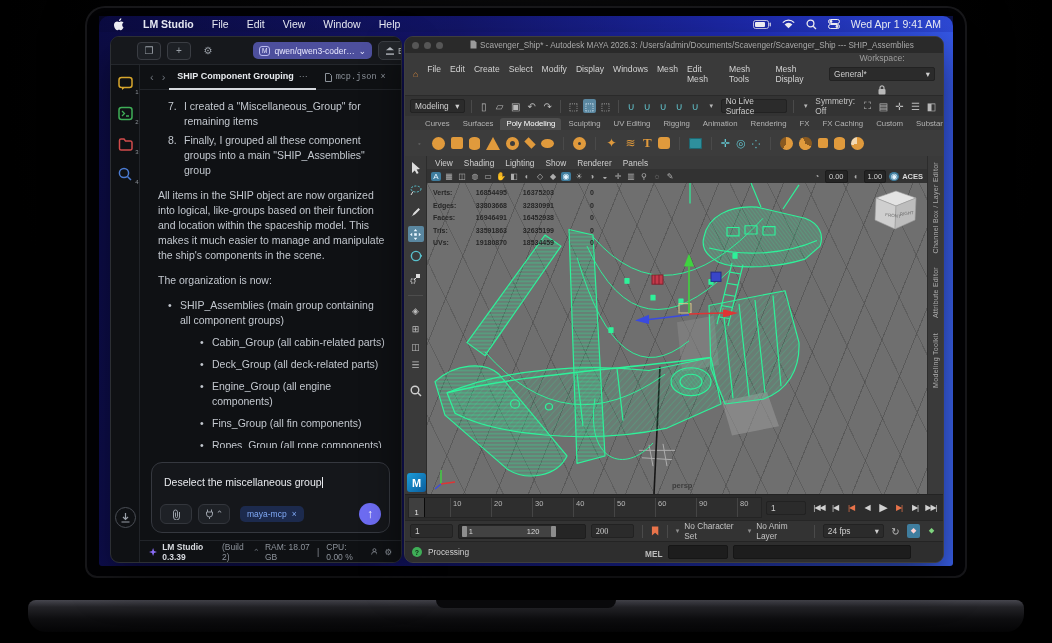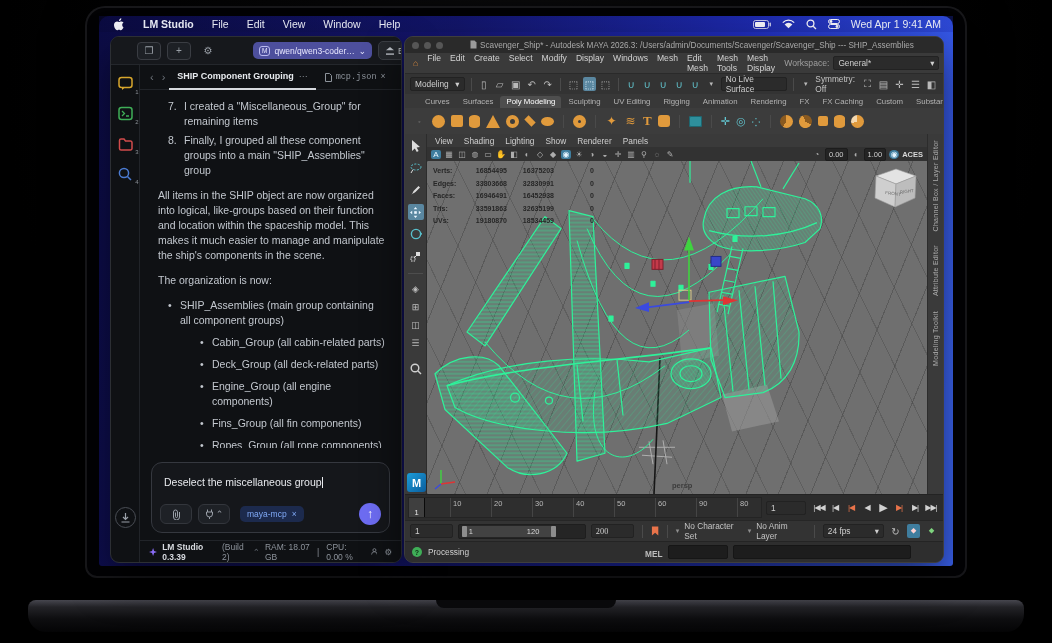--- a/index.html
+++ b/index.html
@@ -61,21 +61,21 @@
   #send-btn{margin-left:auto;width:22px;height:22px;border-radius:50%;background:#6d6cf2;color:#fff;display:flex;align-items:center;justify-content:center;font-size:12px;}
   #lm-status{flex:0 0 21px;border-top:1px solid #212429;background:#0f1114;display:flex;align-items:center;padding:0 9px;font-size:8.5px;color:#8d939b;gap:5px;}
   #lm-status .app{color:#d8dbe0;font-weight:bold;}
   #lm-status .right{margin-left:auto;display:flex;align-items:center;gap:7px;}
 
   
   #mayawin{left:404px;top:36px;width:538px;height:525px;background:#2f2f2f;border:1px solid #3e3e3e;display:flex;flex-direction:column;overflow:hidden;color:#c9c9c9;}
   #my-title{flex:0 0 16px;background:#2a2a2a;display:flex;align-items:center;padding:0 7px;gap:5px;}
   #my-title .t{flex:1;text-align:center;font-size:8.2px;color:#a9a9a9;white-space:nowrap;overflow:hidden;}
   #my-menus{flex:0 0 15px;background:#3a3a3a;display:flex;align-items:center;gap:9px;padding:0 8px;font-size:8.6px;color:#d2d2d2;}
-  #my-menus .ws{margin-left:auto;display:flex;align-items:center;gap:4px;color:#9f9f9f;}
+  #my-menus .ws{margin-left:auto;display:flex;align-items:center;gap:4px;color:#9f9f9f;flex-direction:column;}
   .fieldbox{background:#2b2b2b;border:1px solid #222;border-radius:2px;color:#cfcfcf;font-size:8.3px;display:flex;align-items:center;padding:0 4px;height:12px;}
   #my-toolbar{flex:0 0 20px;background:#333;border-top:1px solid #2a2a2a;display:flex;align-items:center;gap:3px;padding:0 5px;font-size:8.3px;}
   .sep{width:1px;height:13px;background:#4a4a4a;margin:0 3px;}
   .mi{min-width:13px;height:14px;display:flex;align-items:center;justify-content:center;color:#b9b9b9;font-size:10px;}
   .mi.teal{color:#62c5cf;}
   .mi.hot{background:#5a87a0;border-radius:2px;color:#eaf6ff;}
   #my-shelftabs{flex:0 0 14px;background:#383838;display:flex;align-items:flex-end;gap:1px;padding:0 4px 0 14px;font-size:7.8px;color:#b3b3b3;overflow:hidden;}
   #my-shelftabs .stab{padding:1px 6px 2px;white-space:nowrap;}
   #my-shelftabs .stab.active{background:#4e4e4e;color:#fff;border-radius:3px 3px 0 0;}
   #my-shelf{flex:0 0 26px;background:#3c3c3c;display:flex;align-items:center;gap:6px;padding:0 8px;overflow:hidden;}

